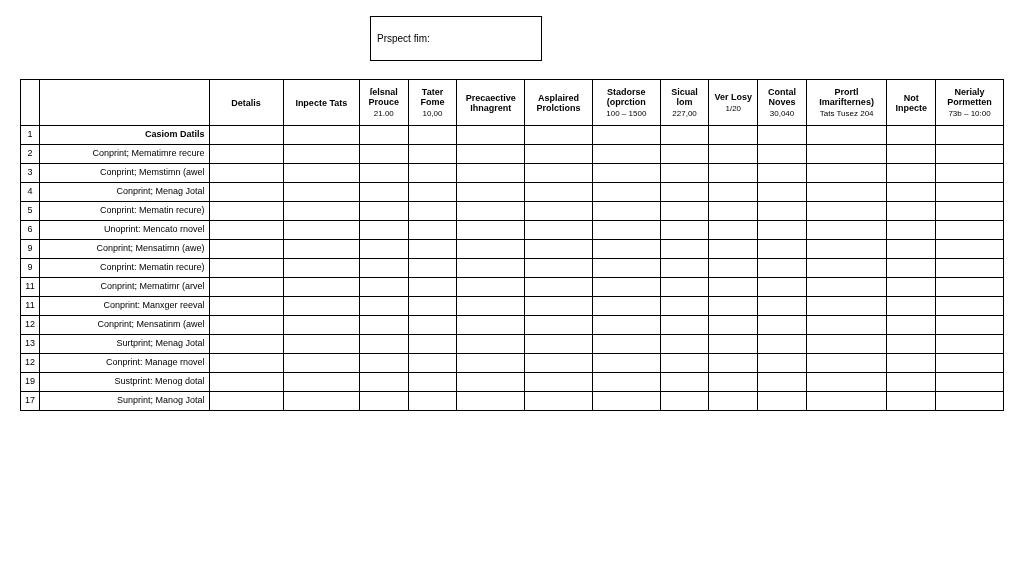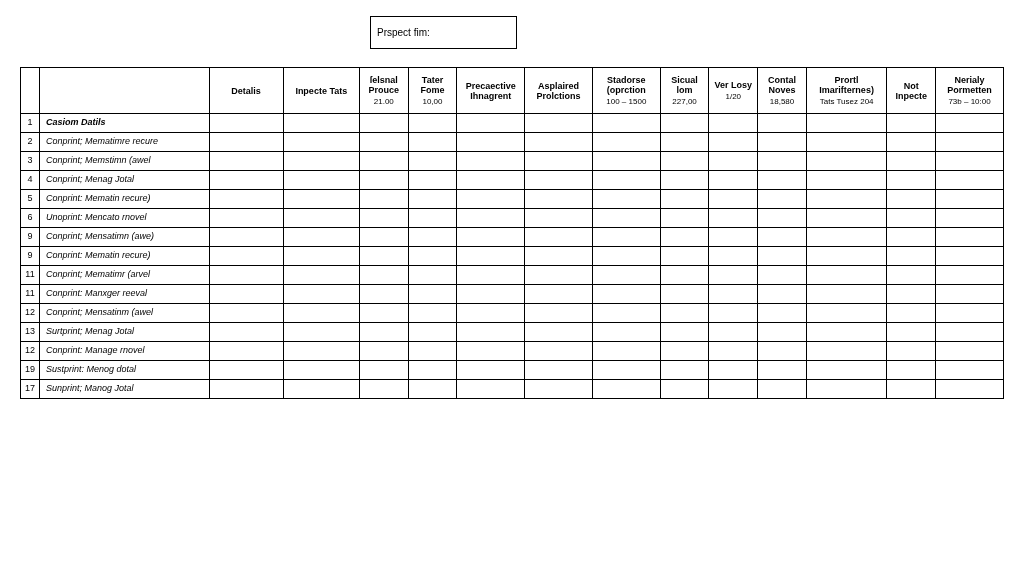--- a/index.html
+++ b/index.html
@@ -15,24 +15,24 @@
     padding: 16px 20px 8px 20px;
   }
   .title {
     text-align: center;
     font-size: 26px;
     font-weight: 500;
     margin: 8px 0 10px 0;
     letter-spacing: 0.5px;
   }
   .label-box {
-    width: 147px;
+    width: 172px;
     margin: 0 auto 18px 350px;
     border: 1px solid #000;
-    padding: 10px 6px;
+    padding: 16px 6px;
     font-size: 10px;
   }
   table {
     border-collapse: collapse;
     width: 100%;
     table-layout: fixed;
   }
   th, td {
     border: 1px solid #000;
     font-size: 9px;
@@ -56,23 +56,22 @@
   col.desc  { width: 160px; }
   col.c3    { width: 70px; }
   col.c4    { width: 72px; }
   col.sm    { width: 46px; }
   col.md    { width: 64px; }
   col.lg    { width: 76px; }
   td.num {
     text-align: center;
   }
   td.desc {
-    text-align: left;
+    text-align: right;
     padding-left: 6px;
-    font-style: italic;
   }
   tr.row td {
     height: 19px;
   }
   tr.section td.desc {
     font-weight: 700;
   }
 </style>
 </head>
 <body>
@@ -104,21 +103,21 @@
           <th><span></span></th>
           <th><span>Detalis</span></th>
           <th><span>Inpecte Tats</span></th>
           <th><span>ſеlsnal Prouce</span><span class="sub">21.00</span></th>
           <th><span>Tater Fome</span><span class="sub">10,00</span></th>
           <th><span>Precaective Ihnagrent</span></th>
           <th><span>Asplaired Prolctions</span></th>
           <th><span>Stadorse (oprction</span><span class="sub">100 – 1500</span></th>
           <th><span>Sicual lom</span><span class="sub">227,00</span></th>
           <th><span>Ver Losy</span><span class="sub">1/20</span></th>
-          <th><span>Contal Noves</span><span class="sub">18,580</span></th>
+          <th><span>Contal Noves</span><span class="sub">30,040</span></th>
           <th><span>Prortl Imarifternes)</span><span class="sub">Tats Tusez 204</span></th>
           <th><span>Not Inpecte</span></th>
           <th><span>Nerialy Pormetten</span><span class="sub">73b – 10:00</span></th>
         </tr>
     </thead>
     <tbody id="body">
         <tr class="row section">
           <td class="num">1</td>
           <td class="desc">Casiom Datils</td>
           <td></td>

